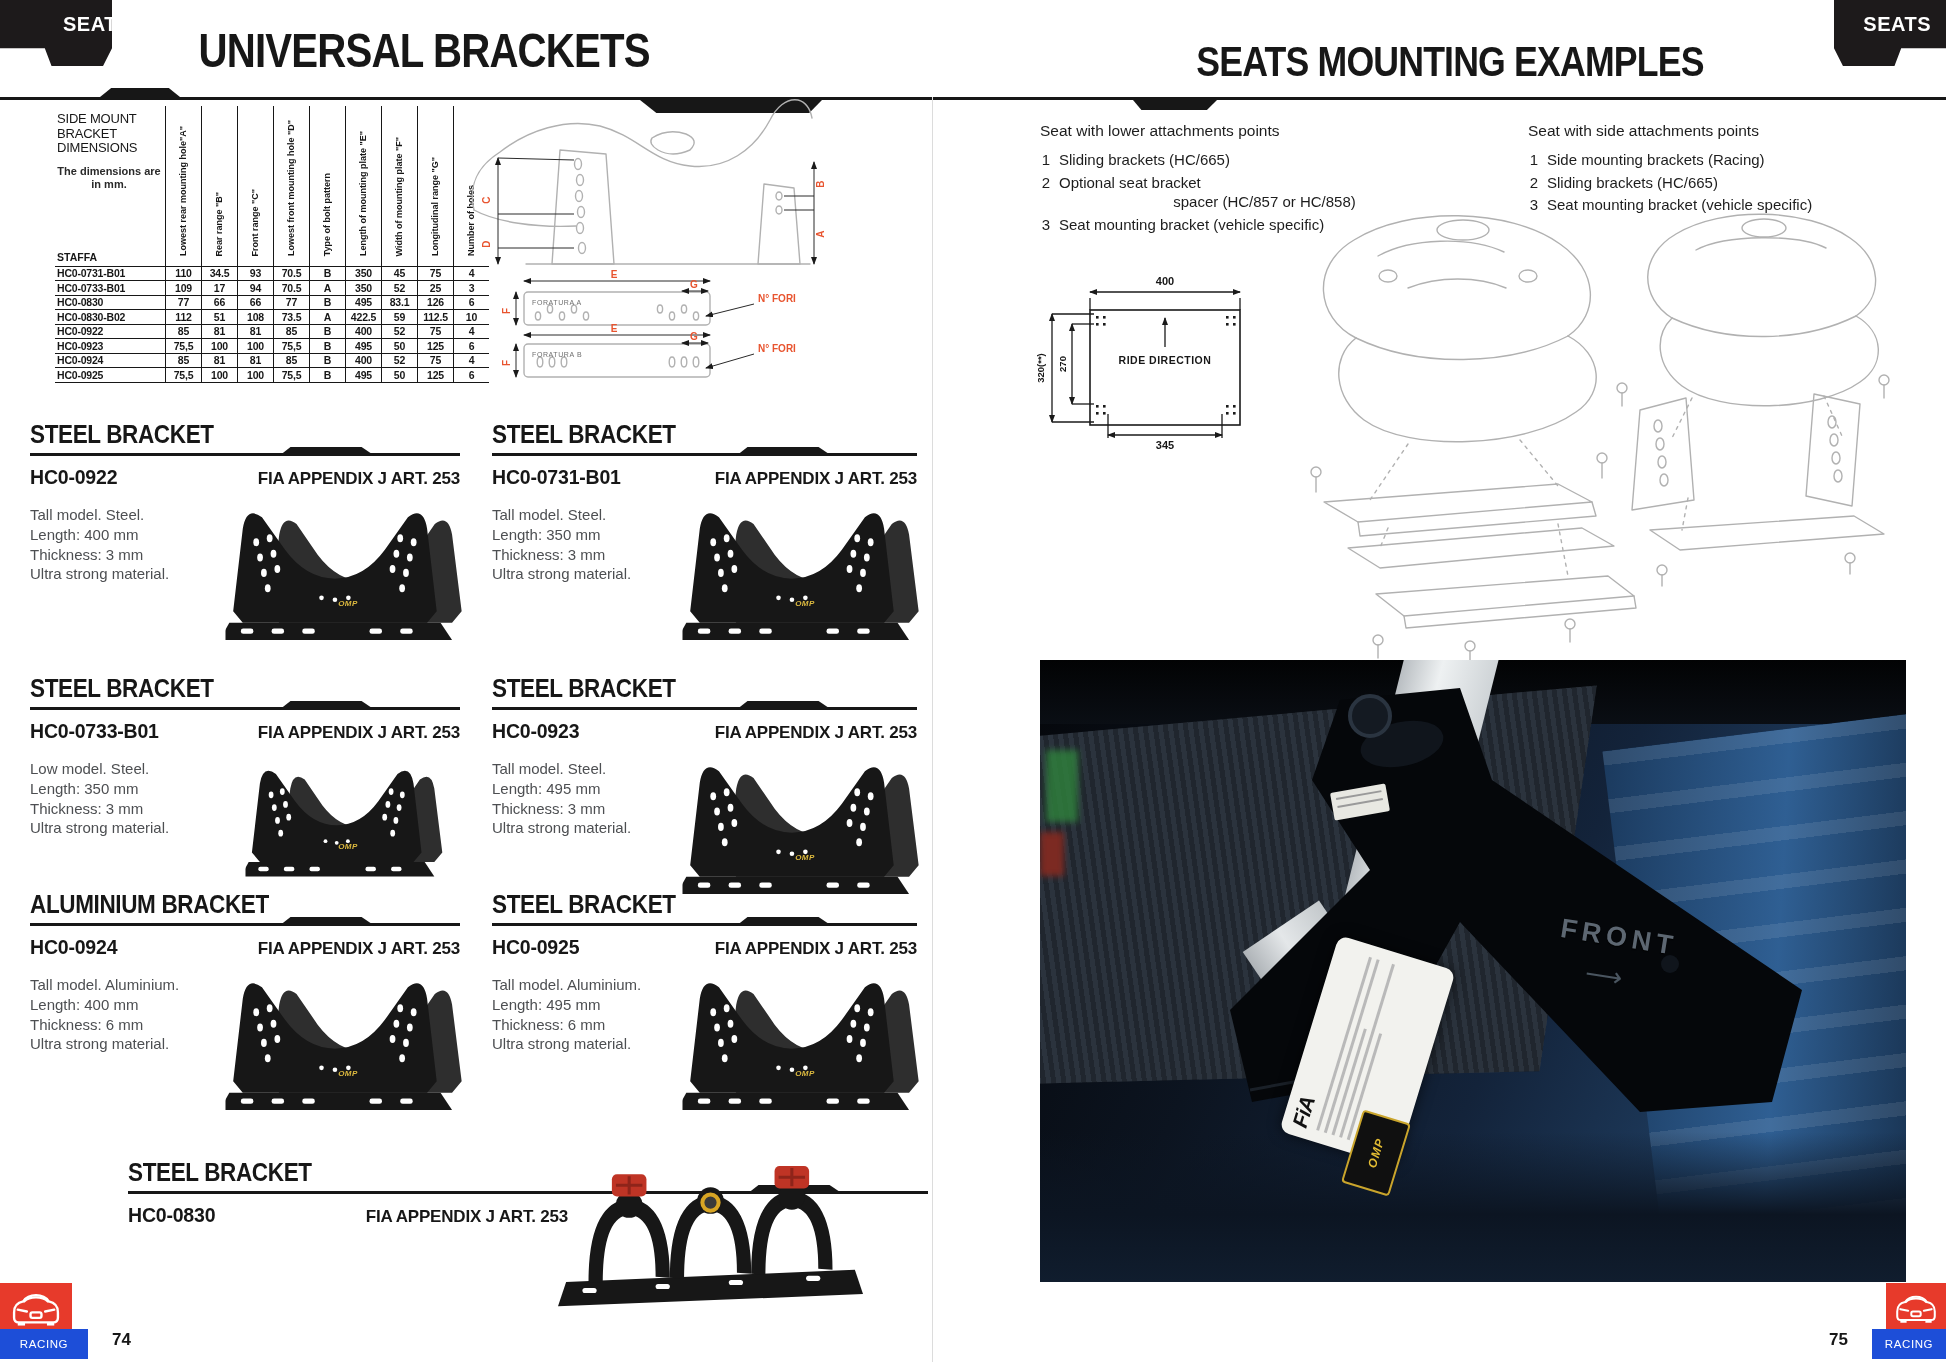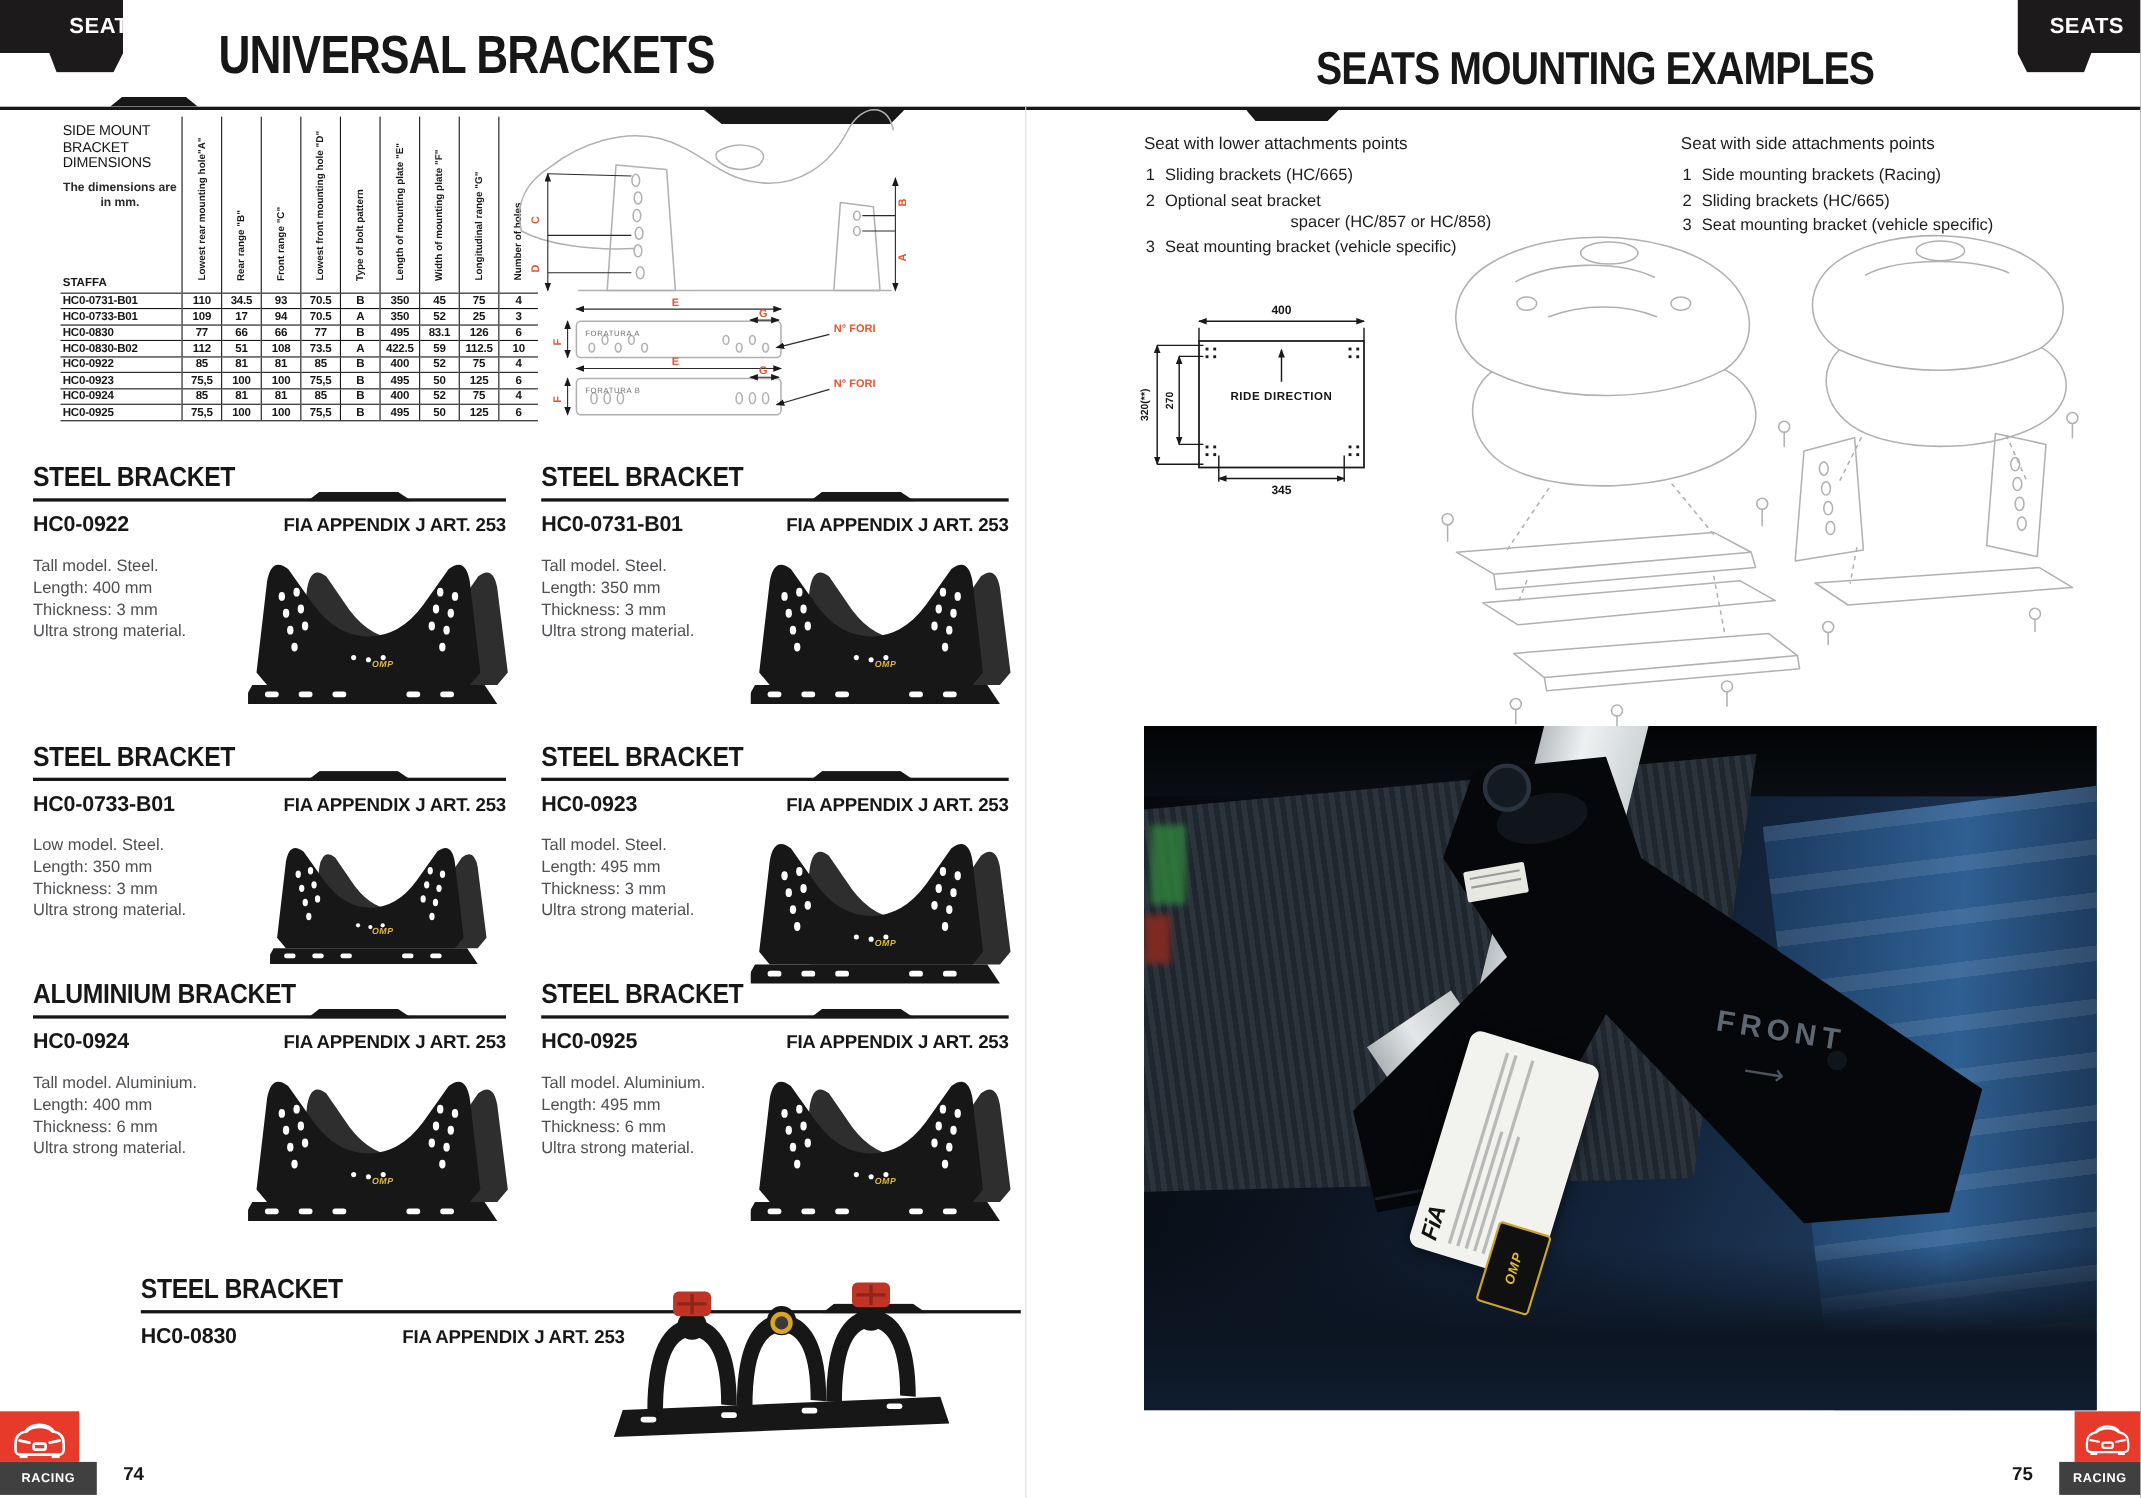--- a/index.html
+++ b/index.html
@@ -93,21 +93,21 @@
   .ph-fia{font-size:21px;font-weight:bold;font-style:italic;color:#111;letter-spacing:-1px;}
   .st-line{height:3px;background:#b9b9b9;margin:5px 2px 0 2px;}
   .st-line.short{width:60%;}
   .ph-omp{left:298px;top:468px;width:72px;height:46px;transform:rotate(-73deg);background:#101010;
       border:2px solid #caa52c;border-radius:4px;color:#e3bc33;font-size:12px;font-weight:bold;font-style:italic;
       display:flex;align-items:center;justify-content:center;letter-spacing:1px;}
   .ph-label2{left:292px;top:128px;width:56px;height:28px;background:#e8e8e2;transform:rotate(-10deg);border-radius:2px;}
   .ph-label2 i{display:block;height:2px;background:#9a9a9a;margin:6px 5px 0 5px;}
   
   .badge-red{position:absolute;width:72px;height:46px;background:#e73a2b;top:1283px;display:flex;align-items:center;justify-content:center;}
-  .badge-bar{position:absolute;height:30px;background:#404040;color:#fff;font-size:11.5px;font-weight:bold;
+  .badge-bar{position:absolute;height:30px;background:#1d4ed8;color:#fff;font-size:11.5px;font-weight:normal;
       top:1329px;display:flex;align-items:center;justify-content:center;letter-spacing:.6px;}
   .badge-red.l{left:0;} .badge-bar.l{left:0;width:88px;}
   .badge-red.r{right:0;width:60px;} .badge-bar.r{right:0;width:74px;}
   .pagenum{position:absolute;top:1330px;font-size:17px;font-weight:bold;}
   .pagenum.l{left:112px;} .pagenum.r{right:98px;}
   
   .sketch{stroke:#b1b1b1;stroke-width:1.4;fill:none;stroke-linecap:round;stroke-linejoin:round;}
   .dimln{stroke:#2a2a2a;stroke-width:1;fill:none;}
   .dimln2{stroke:#1a1a1a;stroke-width:1.3;fill:none;}
   .olet{fill:#e8542f;font-weight:bold;font-size:10px;font-family:"Liberation Sans",sans-serif;}

